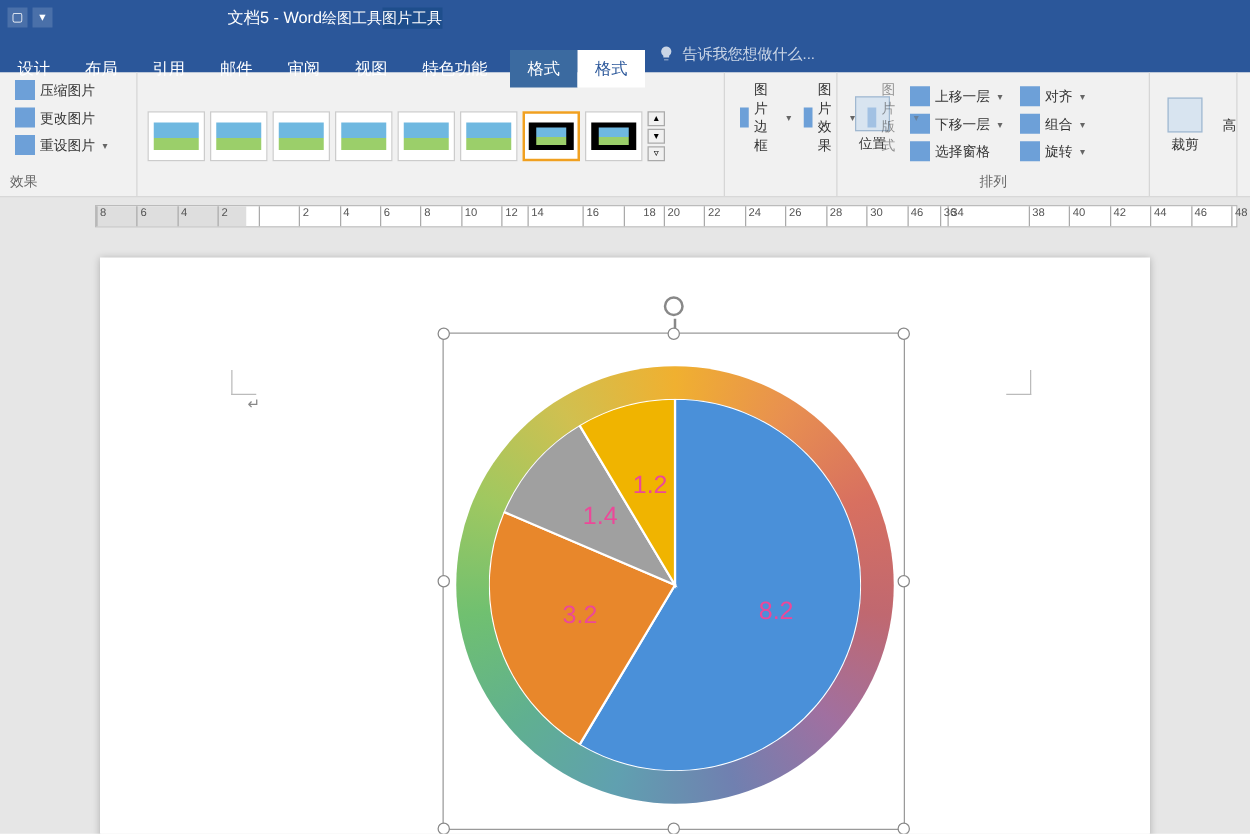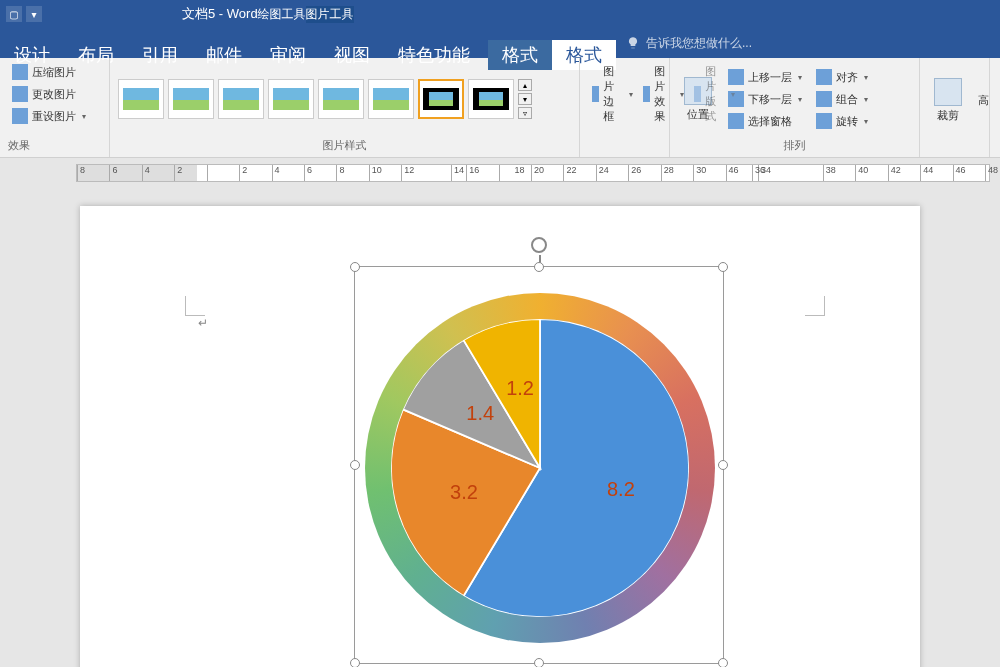--- a/index.html
+++ b/index.html
@@ -6,21 +6,21 @@
 body { background:#e6e6e6; width:1000px; height:667px; overflow:hidden; font-size:12px; }
 
 
 .titlebar { height:28px; background:#2b579a; color:#fff; display:flex; align-items:center; }
 .titlebar .qat { display:flex; gap:4px; padding-left:6px; }
 .titlebar .qat-icon { width:16px; height:16px; background:rgba(255,255,255,.15); display:flex; align-items:center; justify-content:center; font-size:10px; }
 .titlebar .title { margin-left:140px; font-size:13px; }
 
 
 .tabrow { height:30px; background:#2b579a; color:#fff; display:flex; align-items:center; }
-.tabrow .tab { padding:0 14px; height:30px; line-height:30px; font-size:18px; cursor:pointer;margin-top:24px; }
+.tabrow .tab { padding:0 14px; height:30px; line-height:30px; font-size:13px; cursor:pointer;margin-top:24px; }
 .tabrow .contextual { background:#3b6aa0; }
 .tabrow .contextual.dark { background:#1e4e8c; }
 .tabrow .tell { display:flex; align-items:center; gap:6px; padding:0 10px; opacity:.75; }
 .tabrow .tell svg { width:14px; height:14px; fill:#fff; }
 
 
 .ribbon { height:100px; background:#f1f1f1; border-bottom:1px solid #d0d0d0; display:flex; }
 .group { border-right:1px solid #d6d6d6; display:flex; flex-direction:column; justify-content:space-between; padding:4px 8px 2px 8px; }
 .group-label { text-align:center; font-size:11px; color:#666; padding:2px 0; }
 .group-body { flex:1; display:flex; align-items:center; }
@@ -63,21 +63,21 @@
 .handle.w { left:-5px; top:calc(50% - 5px); }
 .handle.nw{ top:-5px; left:-5px; }
 .handle.ne{ top:-5px; right:-5px; }
 .handle.sw{ bottom:-5px; left:-5px; }
 .handle.se{ bottom:-5px; right:-5px; }
 .rotate { position:absolute; top:-30px; left:calc(50% - 8px); width:16px; height:16px; border:2px solid #888; border-radius:50%; }
 .rotate::after { content:""; position:absolute; top:16px; left:6px; width:2px; height:10px; background:#888; }
 
 .pie-outer { position:absolute; left:10px; top:26px; width:350px; height:350px; border-radius:50%; background:conic-gradient(from 0deg,#f0b030,#e89050,#d87060,#c06870,#a070a0,#7080b0,#60a0b0,#60b090,#70c070,#a0c860,#d0c050,#f0b030); }
 .pie-inner { position:absolute; left:36px; top:52px; width:298px; height:298px; border-radius:50%; overflow:hidden; }
-.slice-label { position:absolute; font-size:20px; color:#c2410c; font-weight:400; }
+.slice-label { position:absolute; font-size:20px; color:#ec4899; font-weight:400; }
 
 .para { position:absolute; left:118px; top:110px; font-size:12px; color:#888; }
 </style>
 </head>
 <body>
 
 <div class="titlebar" style="position:relative;">
   <div class="qat">
     <span class="qat-icon">▢</span>
     <span class="qat-icon">▾</span>
@@ -153,21 +153,20 @@
         <div class="style-item">
             <div class="thumb dark"></div>
           </div>
         <div class="gallery-more">
           <div>▴</div>
           <div>▾</div>
           <div>▿</div>
         </div>
       </div>
     </div>
-    <div class="group-label">图片样式</div>
   </div>
 
   <div class="group" style="width:90px;">
     <div class="group-body" style="flex-direction:row;align-items:flex-start;gap:2px;">
       <div class="smallbtn">
           <span class="ic"></span>
           <span>图片边框</span>
           <span class="drop">▾</span>
         </div>
       <div class="smallbtn">
@@ -250,21 +249,21 @@
       <span class="tick" style="left: 32.4286px;">6</span>
       <span class="tick" style="left: 64.8571px;">4</span>
       <span class="tick" style="left: 97.2857px;">2</span>
       <span class="tick" style="left: 129.714px;"></span>
       <span class="tick" style="left: 162.143px;">2</span>
       <span class="tick" style="left: 194.571px;">4</span>
       <span class="tick" style="left: 227px;">6</span>
       <span class="tick" style="left: 259.429px;">8</span>
       <span class="tick" style="left: 291.857px;">10</span>
       <span class="tick" style="left: 324.286px;">12</span>
-      <span class="tick" style="left: 374px;">14</span>
+      <span class="tick" style="left: 345px;">14</span>
       <span class="tick" style="left: 389.143px;">16</span>
       <span class="tick" style="left: 421.571px; padding-left: 15px;">18</span>
       <span class="tick" style="left: 454px;">20</span>
       <span class="tick" style="left: 486.429px;">22</span>
       <span class="tick" style="left: 518.857px;">24</span>
       <span class="tick" style="left: 551.286px;">26</span>
       <span class="tick" style="left: 583.714px;">28</span>
       <span class="tick" style="left: 616.143px;">30</span>
       <span class="tick" style="left: 648.571px;">46</span>
       <span class="tick" style="left: 681px;">34</span>

